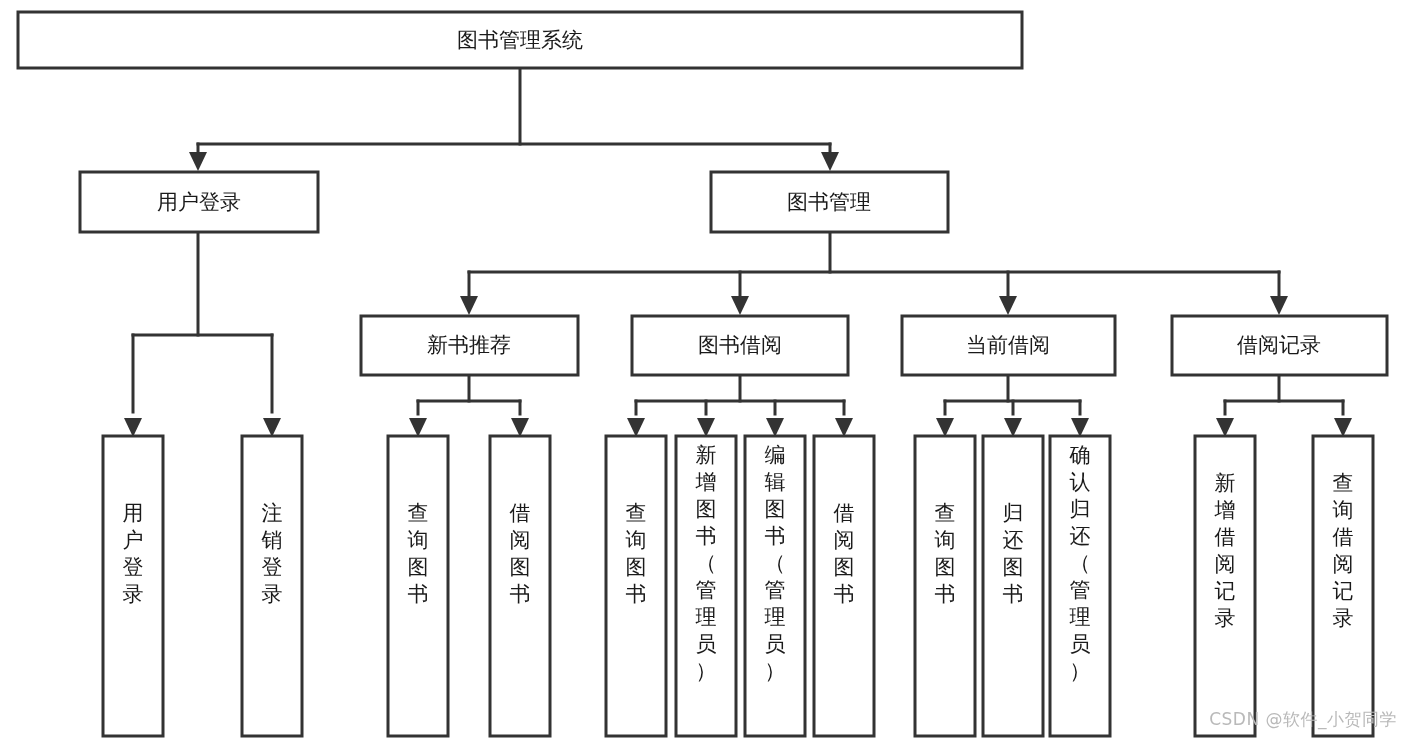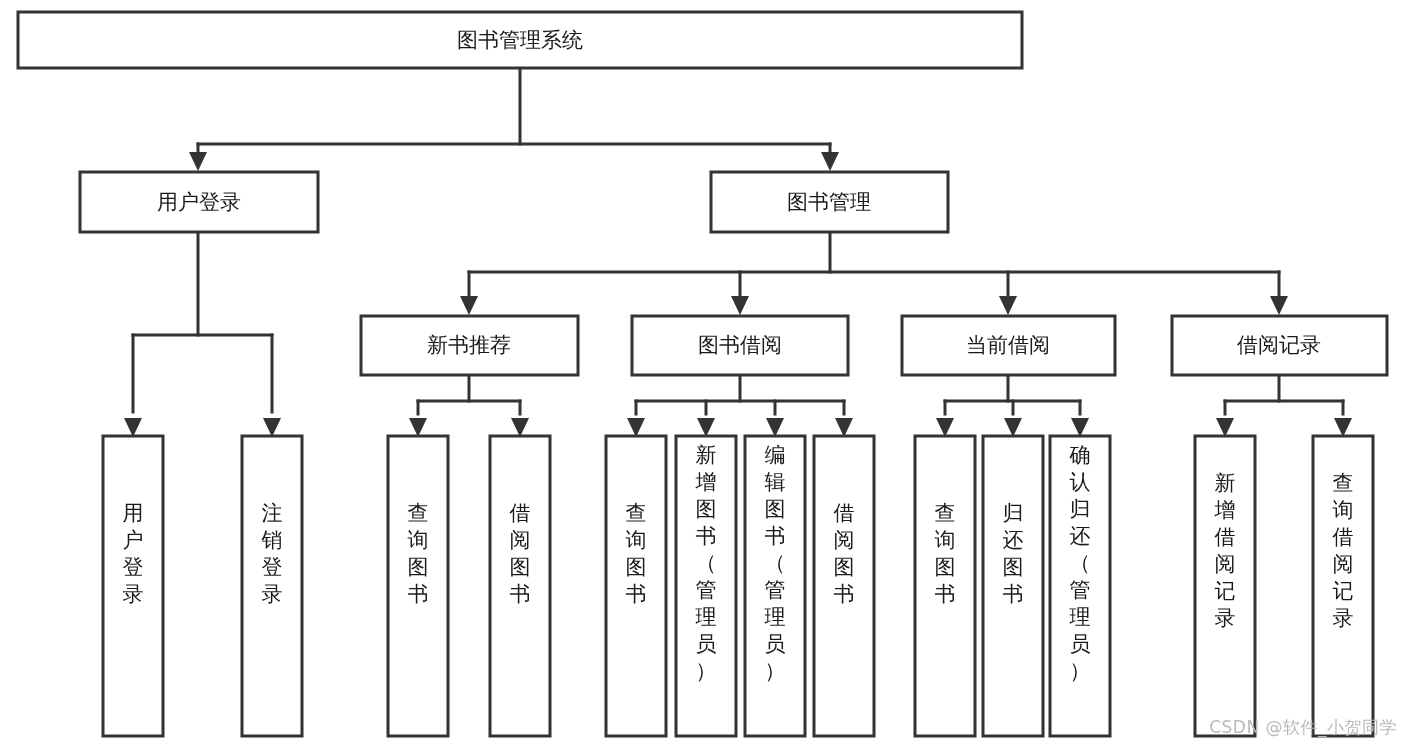--- a/index.html
+++ b/index.html
@@ -53,21 +53,21 @@
   }
   .leaf-label {
     font-family: "DejaVu Sans", "Liberation Sans", sans-serif;
     font-size: 21px;
     fill: #1a1a1a;
     text-anchor: middle;
   }
   .watermark {
     position: absolute;
     right: 8px;
-    bottom: 8px;
+    bottom: 16px;
     font-family: "DejaVu Sans", "Liberation Sans", sans-serif;
     font-size: 17px;
     color: #b9b9b9;
     letter-spacing: 0.5px;
     white-space: nowrap;
     pointer-events: none;
   }
 </style>
 </head>
 <body>

